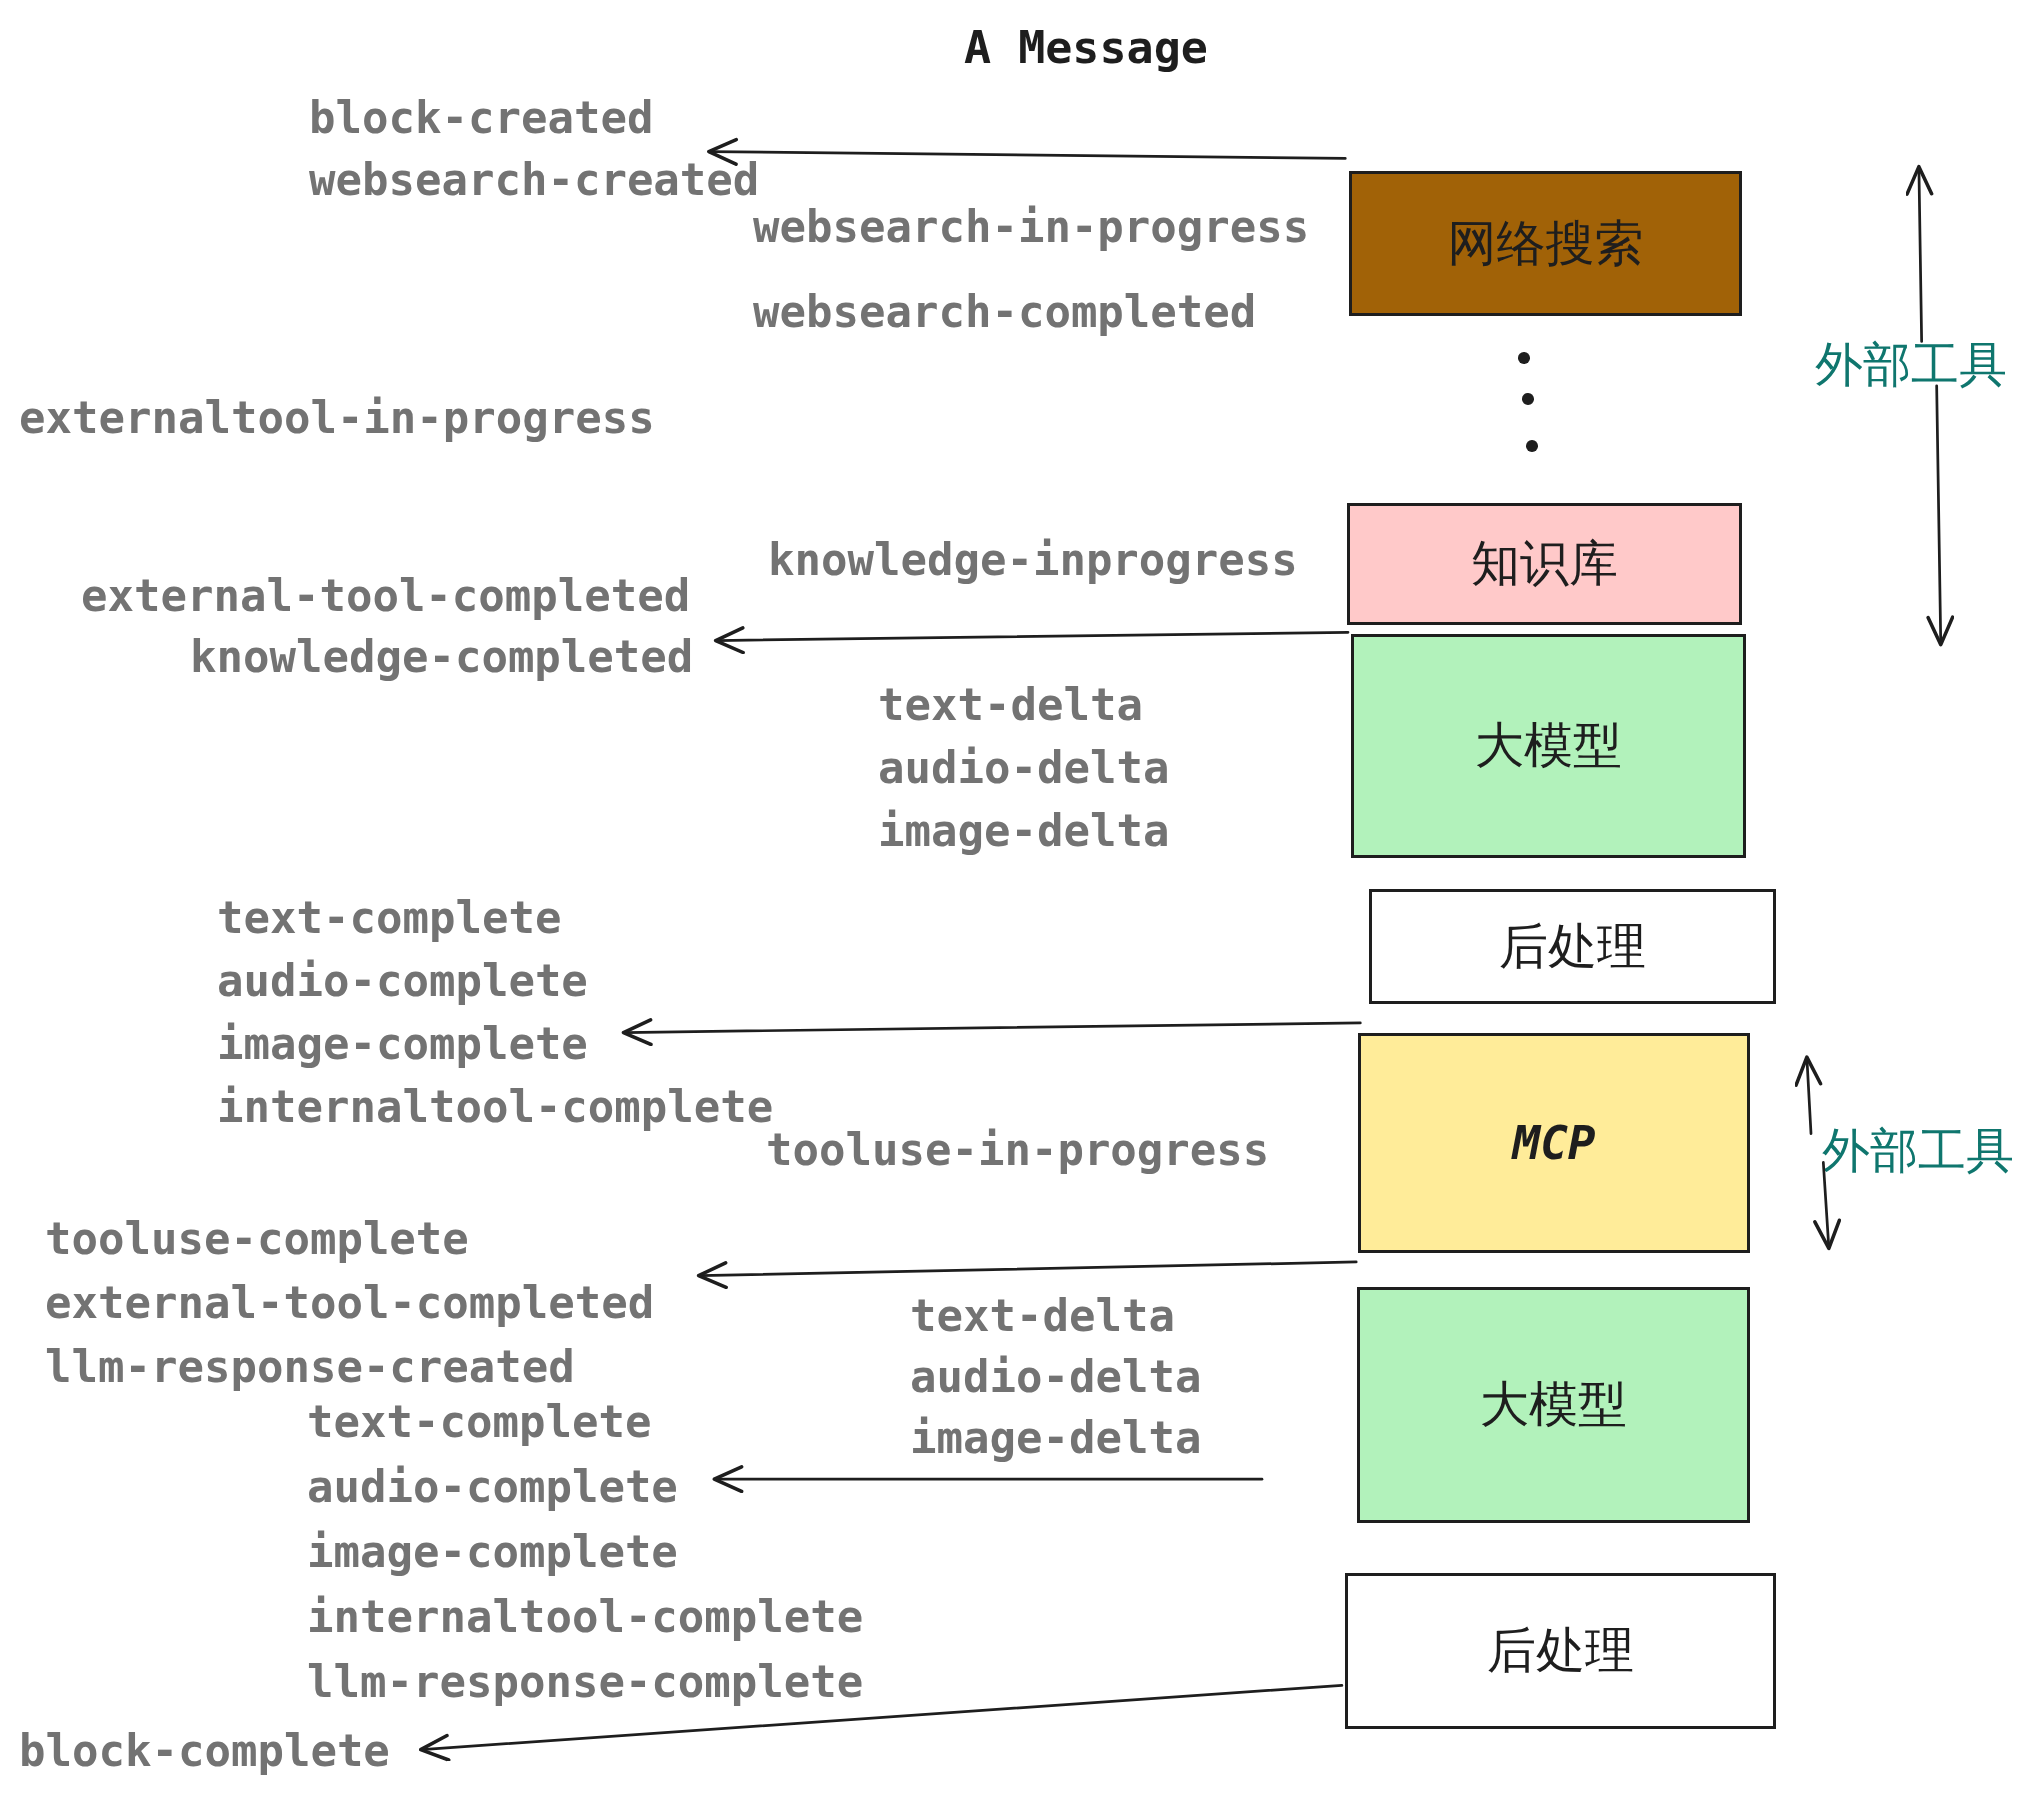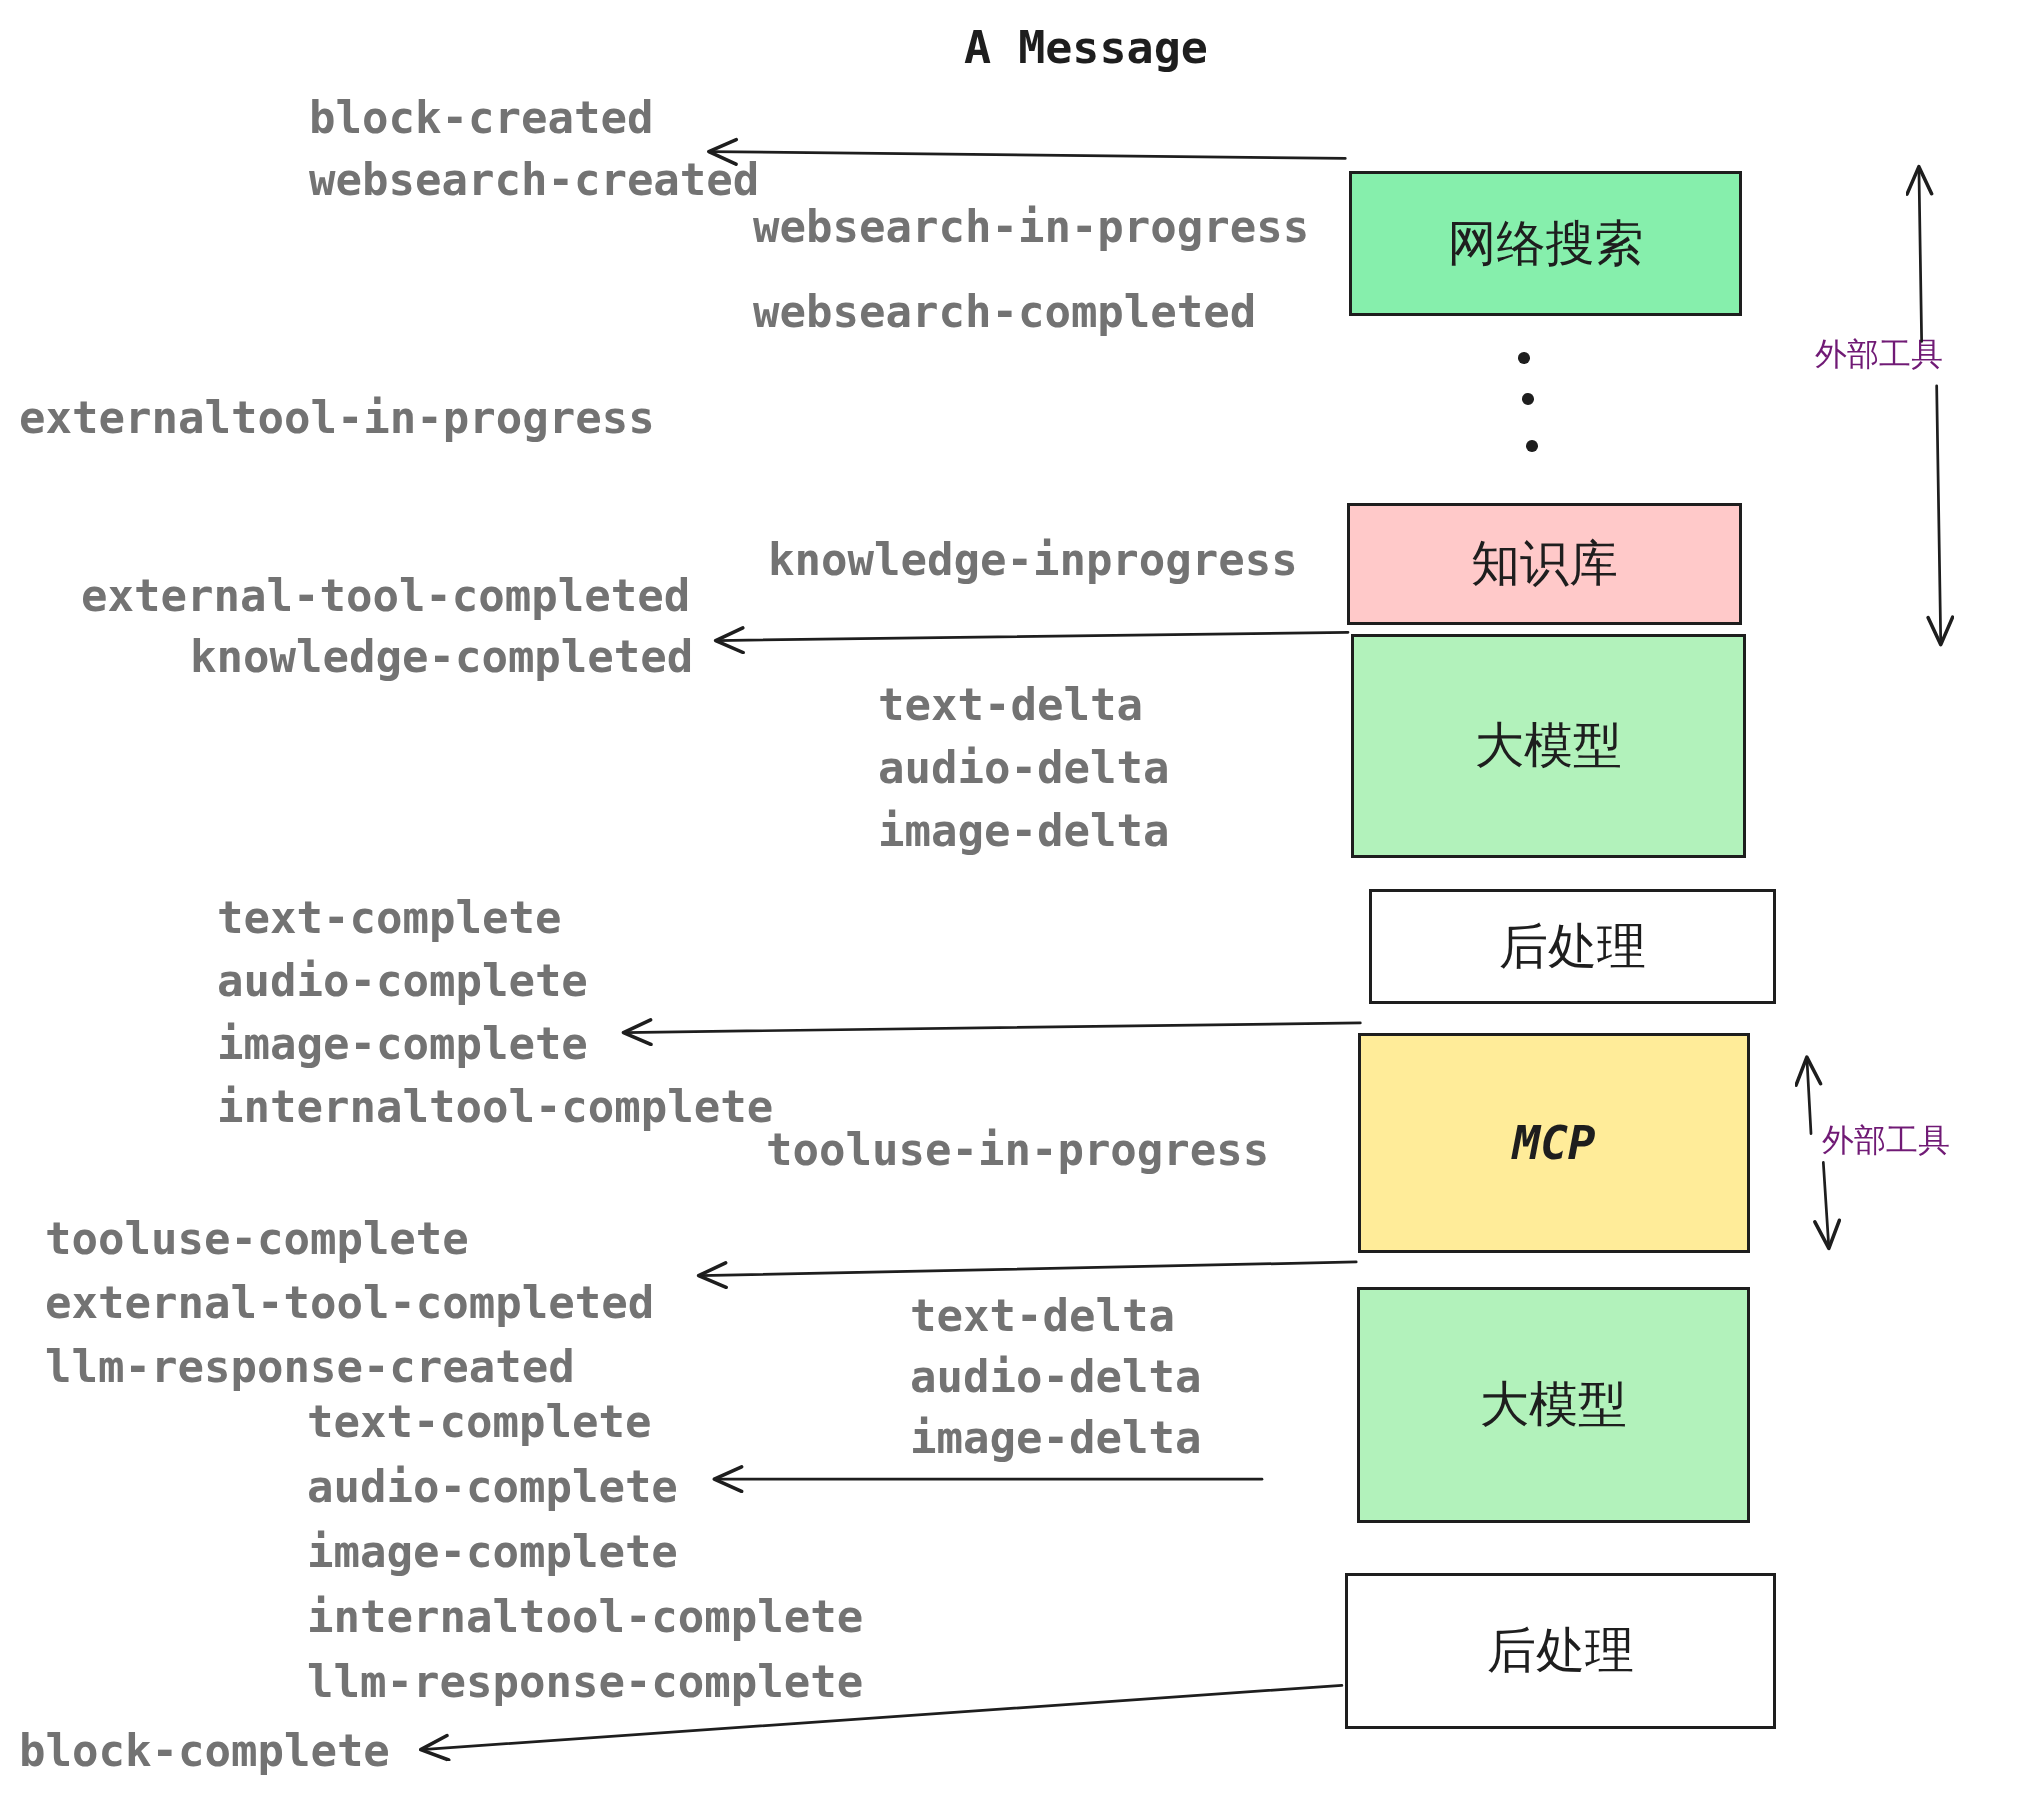--- a/index.html
+++ b/index.html
@@ -6,21 +6,21 @@
   .canvas{position:relative;width:2035px;height:1796px;background:#ffffff;overflow:hidden;
           font-family:"DejaVu Sans Mono", monospace;color:#1e1e1e;padding-left:12px;}
   .event{position:absolute;font-family:"DejaVu Sans Mono", monospace;font-size:44px;
          font-weight:600;white-space:nowrap;color:#737373;line-height:1.0;}
   .group .line{height:63px;display:flex;align-items:flex-start;}
   .title{position:absolute;font-size:45px;font-weight:600;}
   .node{position:absolute;border:3.4px solid #1e1e1e;display:flex;align-items:center;justify-content:center;box-sizing:border-box;}
   .node-label{font-family:"DejaVu Sans","Liberation Sans",sans-serif;font-size:49px;color:#1e1e1e;white-space:nowrap;}
   .mcp-label{font-family:"DejaVu Sans Mono",monospace;font-size:46px;font-weight:700;font-style:italic;text-align:right;}
   .side-label{position:absolute;font-family:"DejaVu Sans","Liberation Sans",sans-serif;
-              font-size:32px;color:#701a75;white-space:nowrap;}
+              font-size:48px;color:#0f766e;white-space:nowrap;}
   .dot{position:absolute;width:11.6px;height:11.6px;border-radius:50%;background:#1e1e1e;}
   svg.arrows{position:absolute;left:0;top:0;pointer-events:none;}
 </style>
 </head>
 <body>
 
 <div class="canvas">
 
   <div class="title" style="left:964px;top:20.5px;position:absolute">A Message</div>
 
@@ -63,21 +63,21 @@
   <div class="event group" style="left:307px;top:1400px">
     <div class="line" style="height:65px">text-complete</div>
     <div class="line" style="height:65px">audio-complete</div>
     <div class="line" style="height:65px">image-complete</div>
     <div class="line" style="height:65px">internaltool-complete</div>
     <div class="line" style="height:65px">llm-response-complete</div>
   </div>
 
   <div class="event" style="left:19px;top:1729px">block-complete</div>
 
-  <div class="node" style="left: 1349px; top: 171px; width: 393px; height: 145px; background-color: #86efac;">
+  <div class="node" style="left: 1349px; top: 171px; width: 393px; height: 145px; background-color: #a16207;">
     <span class="node-label">网络搜索</span>
   </div>
 
   <div class="node" style="left: 1347px; top: 503px; width: 395px; height: 122px; background-color: rgb(255, 201, 201);">
     <span class="node-label">知识库</span>
   </div>
 
   <div class="node" style="left: 1351px; top: 634px; width: 395px; height: 224px; background-color: rgb(178, 242, 187);">
     <span class="node-label">大模型</span>
   </div>

